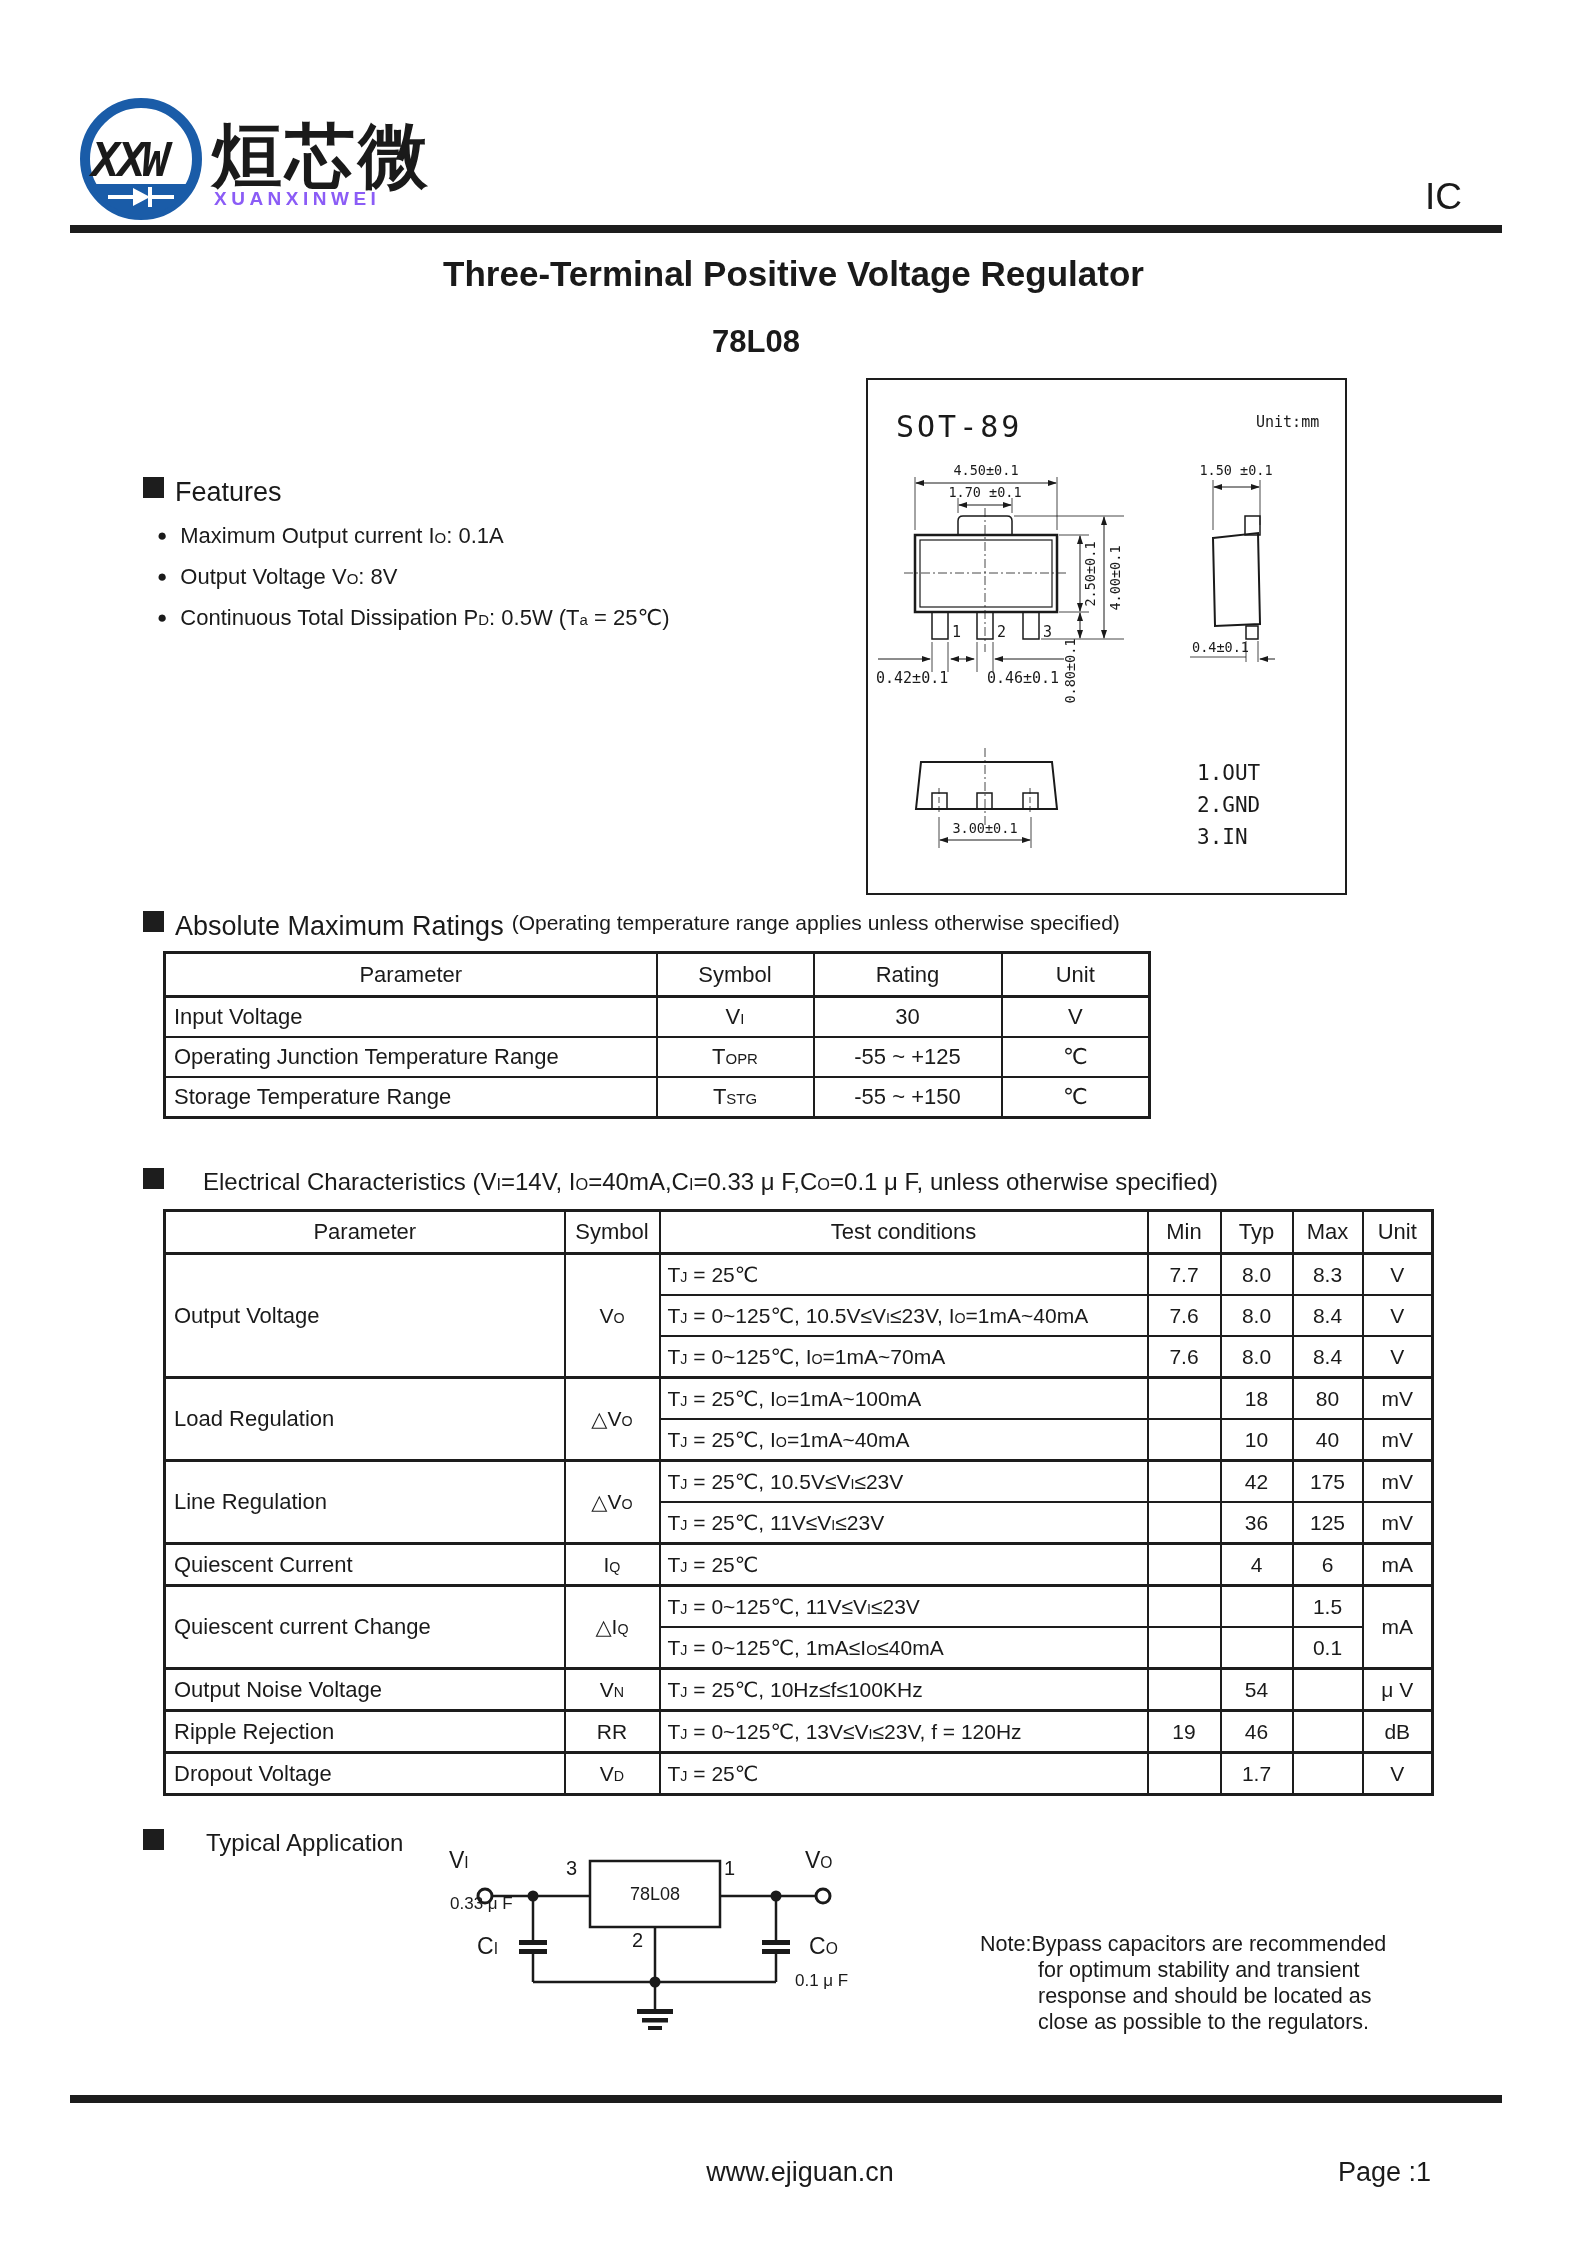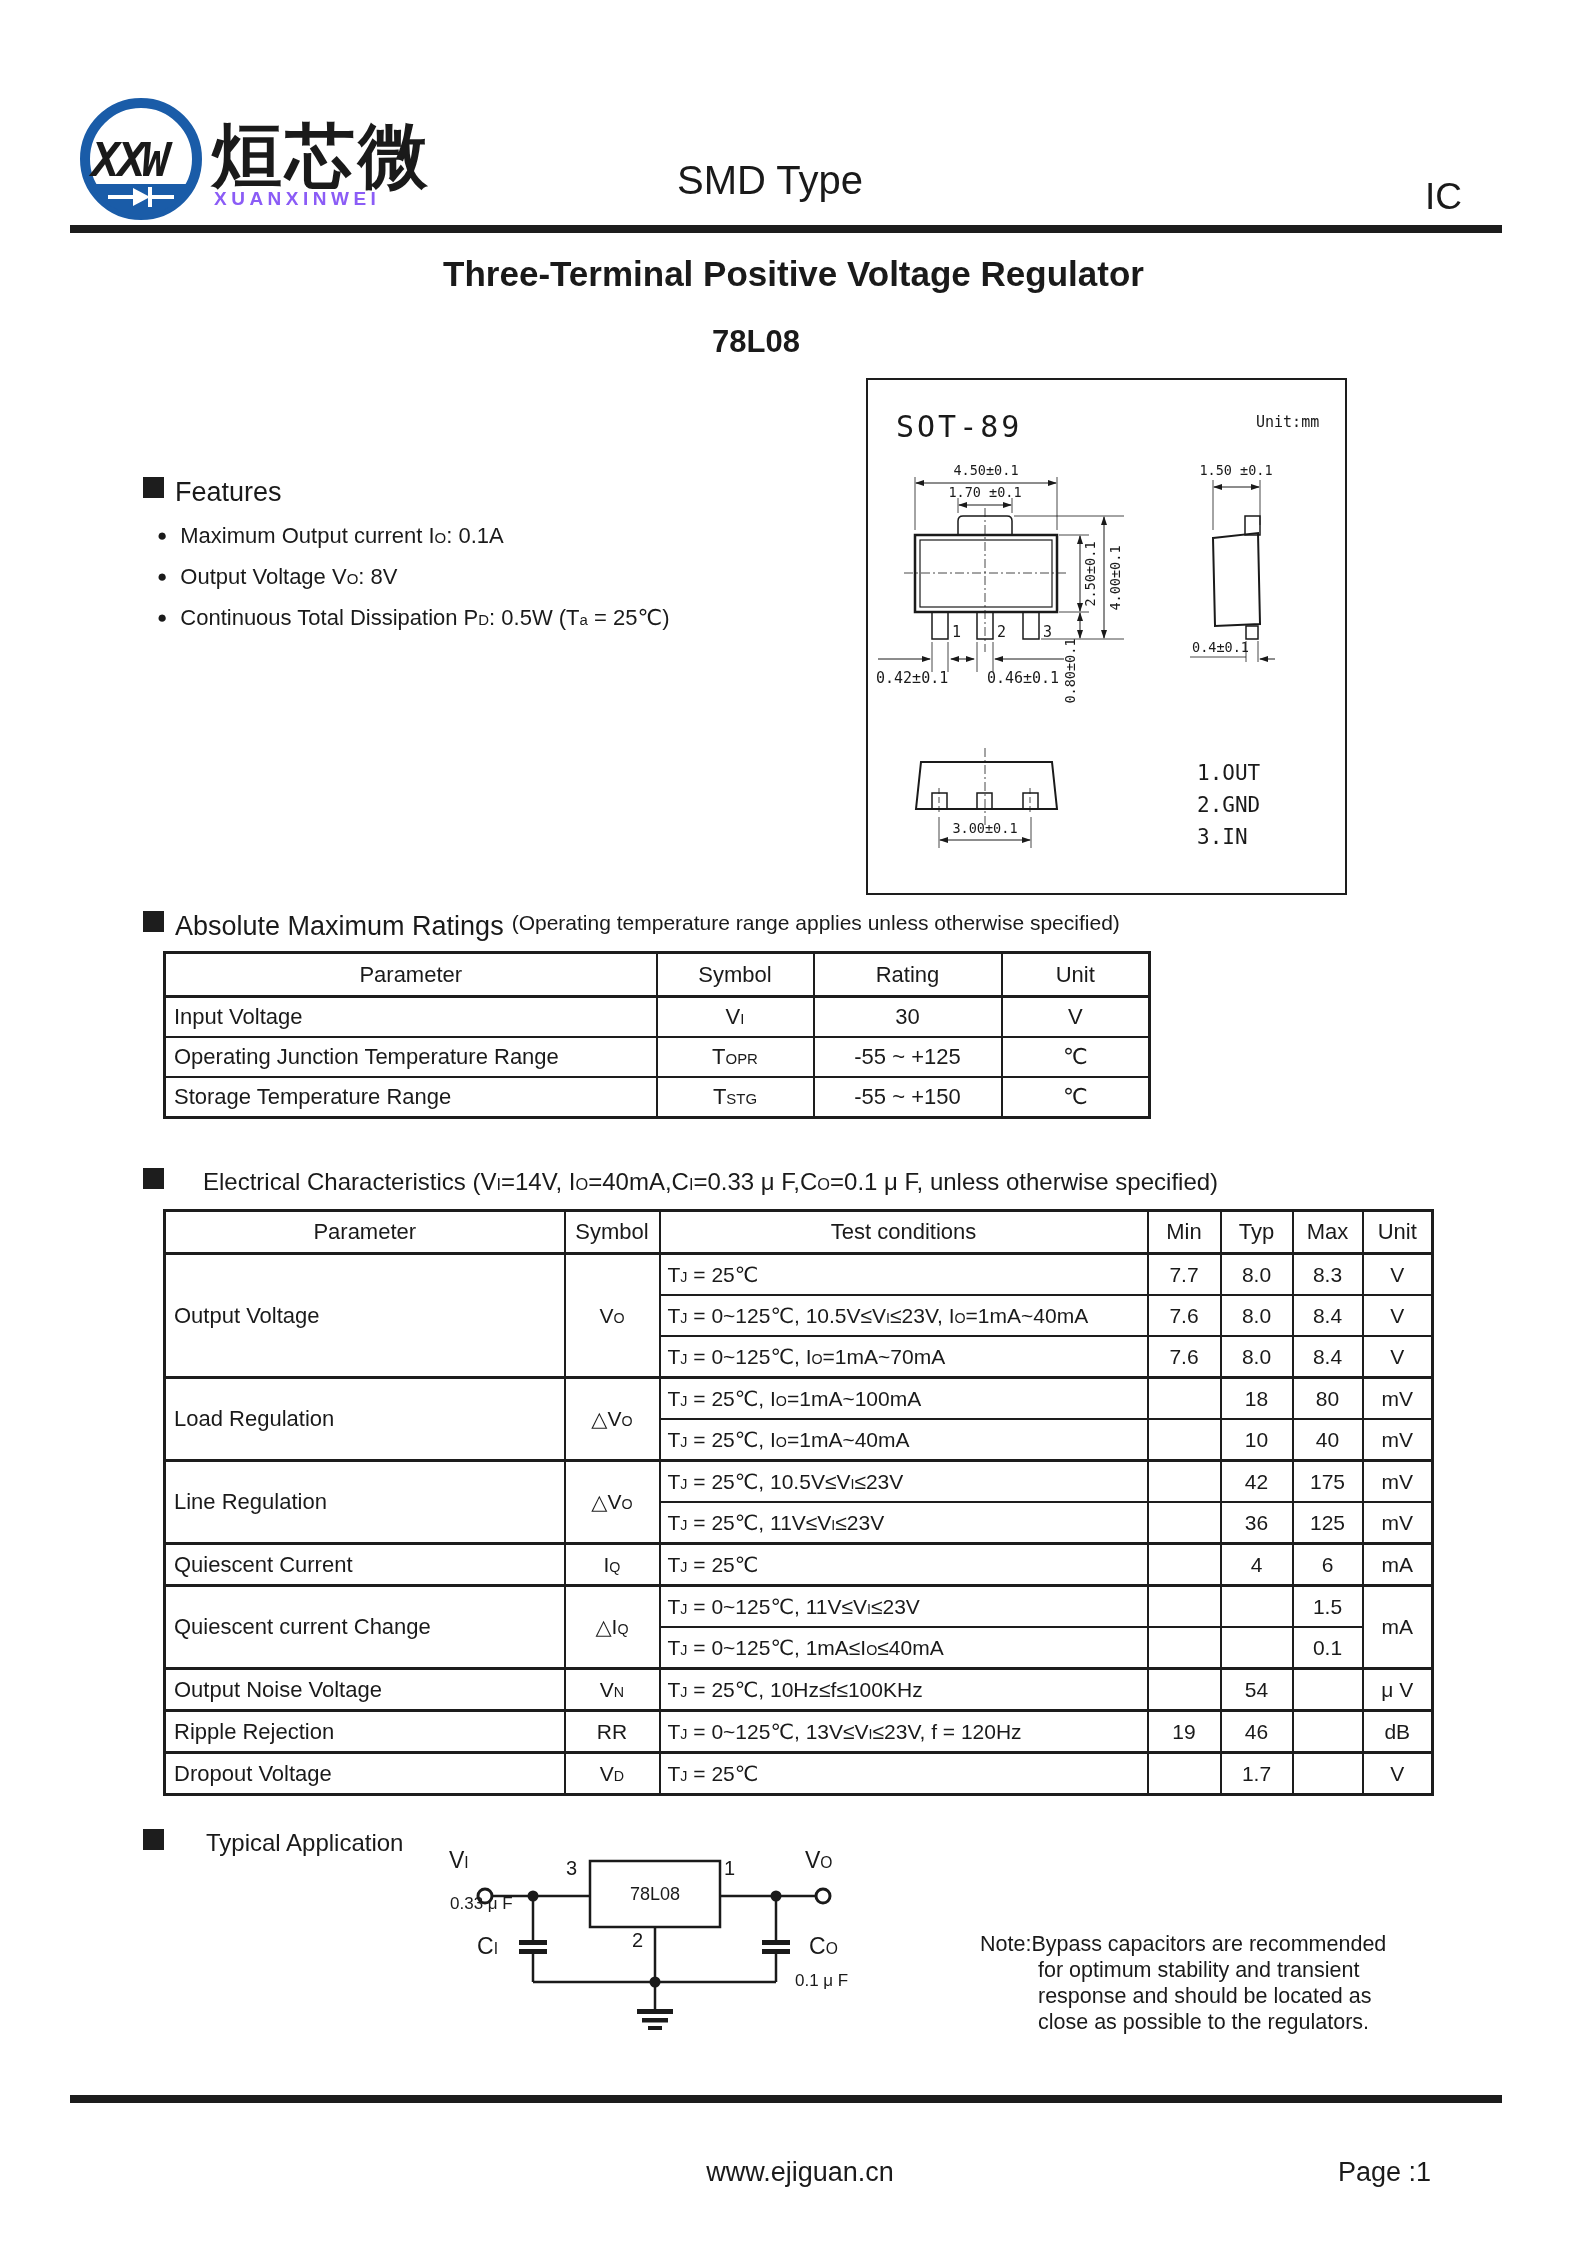--- a/index.html
+++ b/index.html
@@ -75,21 +75,20 @@
       <g stroke="#ffffff" stroke-width="4">
         <line x1="30" y1="101" x2="55" y2="101"></line>
         <path d="M55,92 L72,101 L55,110 Z" fill="#ffffff" stroke="none"></path>
         <line x1="72" y1="91" x2="72" y2="111"></line>
         <line x1="72" y1="101" x2="96" y2="101"></line>
       </g>
     </g>
   </svg>
   <div class="abs brand-cn" style="left:212px; top:110px;">烜芯微</div>
   <div class="abs brand-en" style="left:214px; top:188px;">XUANXINWEI</div>
-  <div class="abs smd-type" style="left:0; top:158px;">SMD Type</div>
   <div class="abs ic-label" style="left:1425px; top:176px;">IC</div>
   <div class="abs rule" style="left:70px; top:225px; width:1432px; height:8px;"></div>
 
   <div class="abs title-main" style="top:254px;">Three-Terminal Positive Voltage Regulator</div>
   <div class="abs title-part" style="left:0; top:324px;">78L08</div>
 
   <div class="abs pkg-box" style="left:866px; top:378px; width:477px; height:513px;">
     <svg width="477" height="513" viewBox="0 0 477 513">
       <defs>
         <marker id="ae" markerWidth="12" markerHeight="8" refX="8" refY="3" orient="auto" markerUnits="userSpaceOnUse">

